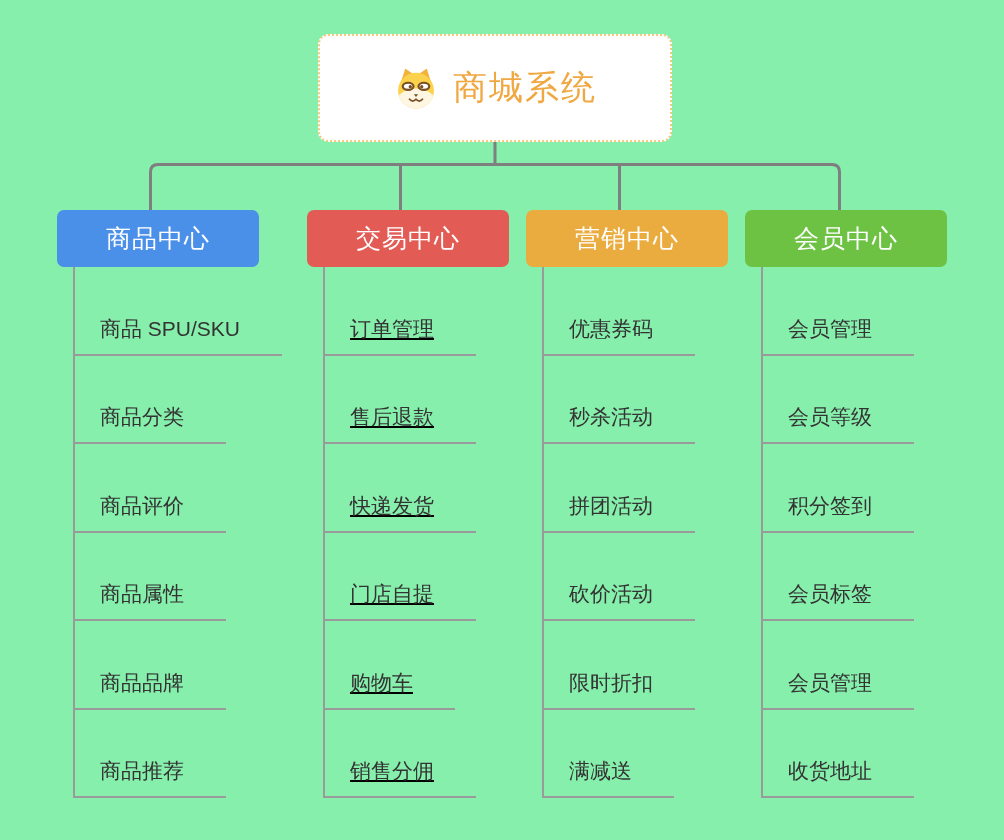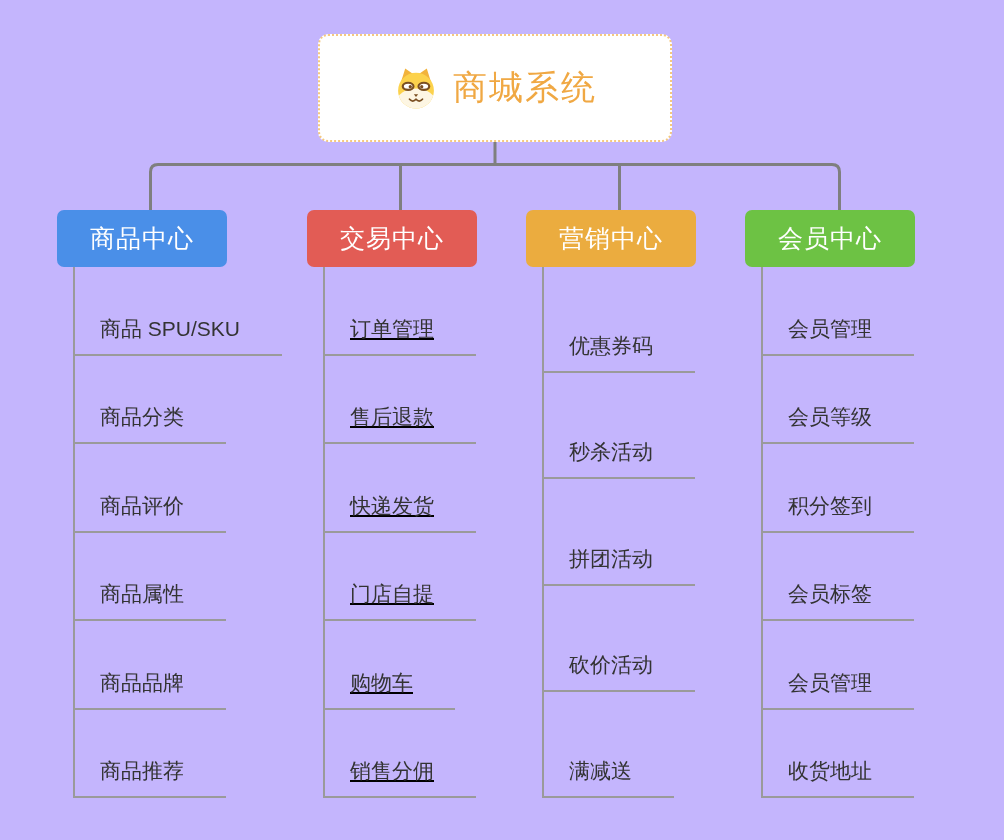--- a/index.html
+++ b/index.html
@@ -5,21 +5,21 @@
   html,body{margin:0;padding:0;}
   body{
     background:#f8f8f8;
     font-family:"Liberation Sans","DejaVu Sans",sans-serif;
     -webkit-font-smoothing:antialiased;
   }
   .canvas{
     position:relative;
     width:1004px;
     height:840px;
-    background:#c4b5fd;
+    background:#86efac;
     overflow:hidden;
   }
   .connectors{
     position:absolute;
     left:0;top:0;
     width:1004px;height:840px;
     pointer-events:none;
   }
   .root-node{
     position:absolute;
@@ -38,21 +38,21 @@
   .root-title{
     font-size:34px;
     font-weight:500;
     letter-spacing:2px;
     color:#f0a843;
     white-space:nowrap;
   }
   .branch-header{
     position:absolute;
     top:210px;
-    width:170px;height:57px;
+    width:202px;height:57px;
     border-radius:7px;
     display:flex;
     align-items:center;
     justify-content:center;
     cursor:pointer;
   }
   .branch-header .branch-label{
     color:#ffffff;
     font-size:25px;
     letter-spacing:1px;
@@ -186,20 +186,23 @@
     <div class="sub-item">
         <span class="item-label">秒杀活动</span>
       </div>
     <div class="sub-item">
         <span class="item-label">拼团活动</span>
       </div>
     <div class="sub-item">
         <span class="item-label">砍价活动</span>
       </div>
     <div class="sub-item">
+        <span class="item-label">限时折扣</span>
+      </div>
+    <div class="sub-item">
         <span class="item-label">满减送</span>
       </div>
   </div>
 
   <div class="branch-items bi-3">
     <div class="sub-item">
         <span class="item-label">会员管理</span>
       </div>
     <div class="sub-item">
         <span class="item-label">会员等级</span>

